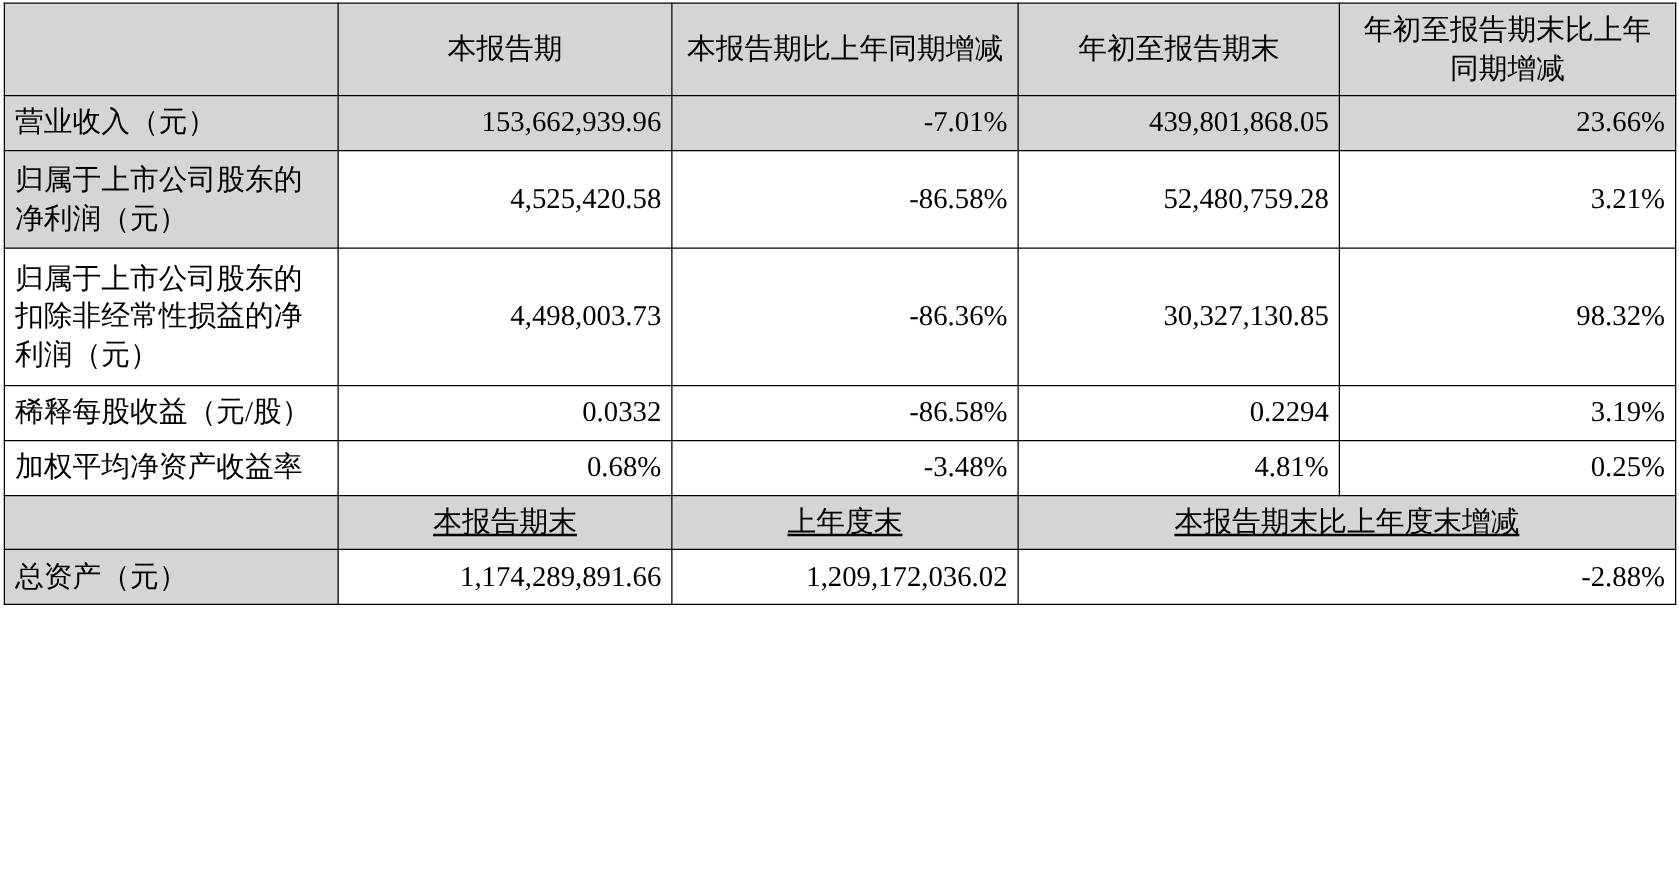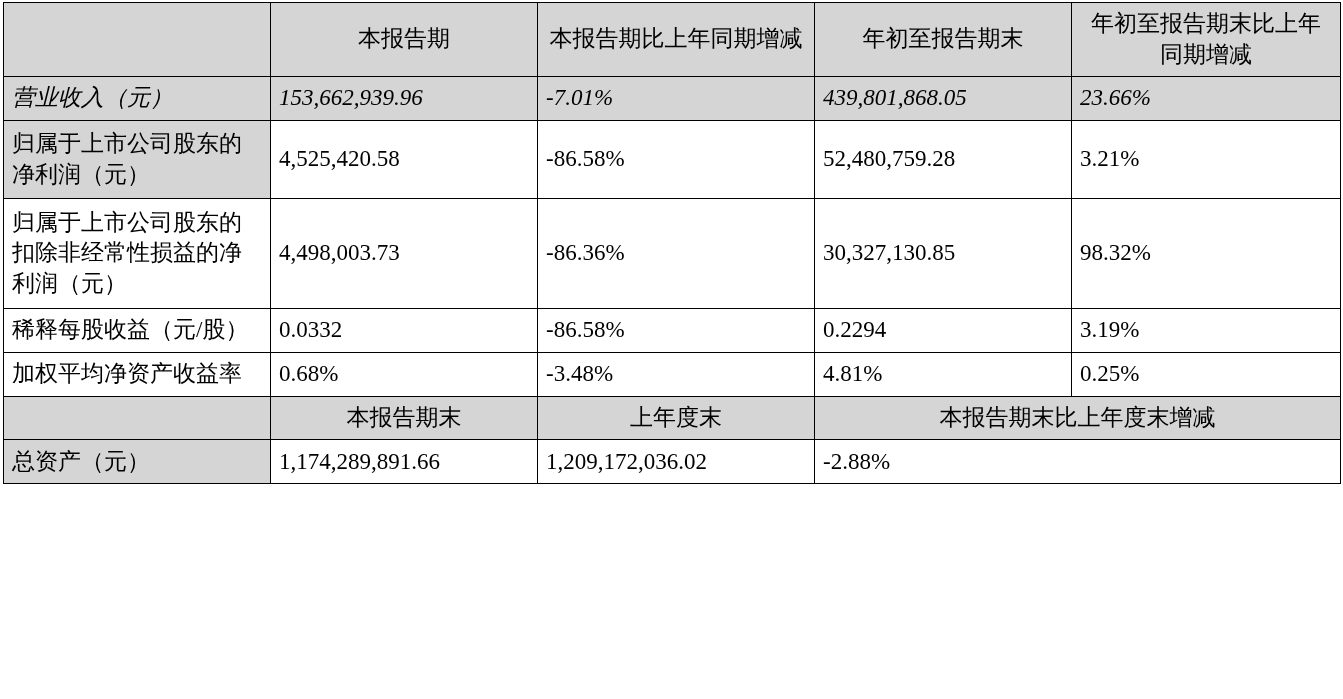--- a/index.html
+++ b/index.html
@@ -37,30 +37,30 @@
   }
   
   col.c0 { width: 267px; }
   col.c1 { width: 267px; }
   col.c2 { width: 277px; }
   col.c3 { width: 257px; }
   col.c4 { width: 269px; }
 
   .shaded { background: #d5d5d5; }
   .label  { text-align: left; }
-  .num    { }
+  .num    { text-align: right; }
   .hdr    { text-align: center; }
   .dash   { text-align: center; letter-spacing: 0; }
   .r-head td { height: 74px; }
-  .r1 td { height: 44px; font-style: italic; }
+  .r1 td { height: 44px; }
   .r2 td { height: 78px; }
   .r3 td { height: 110px; }
   .r4 td { height: 78px; }
   .r5 td, .r6 td, .r7 td { height: 44px; }
-  .r-sub td { height: 40px; }
+  .r-sub td { height: 40px; text-decoration: underline; }
   .r8 td { height: 44px; }
   .r9 td { height: 78px; }
 </style>
 </head>
 <body>
 
 <div class="sheet">
   <table class="fin">
     <colgroup>
       <col class="c0">

